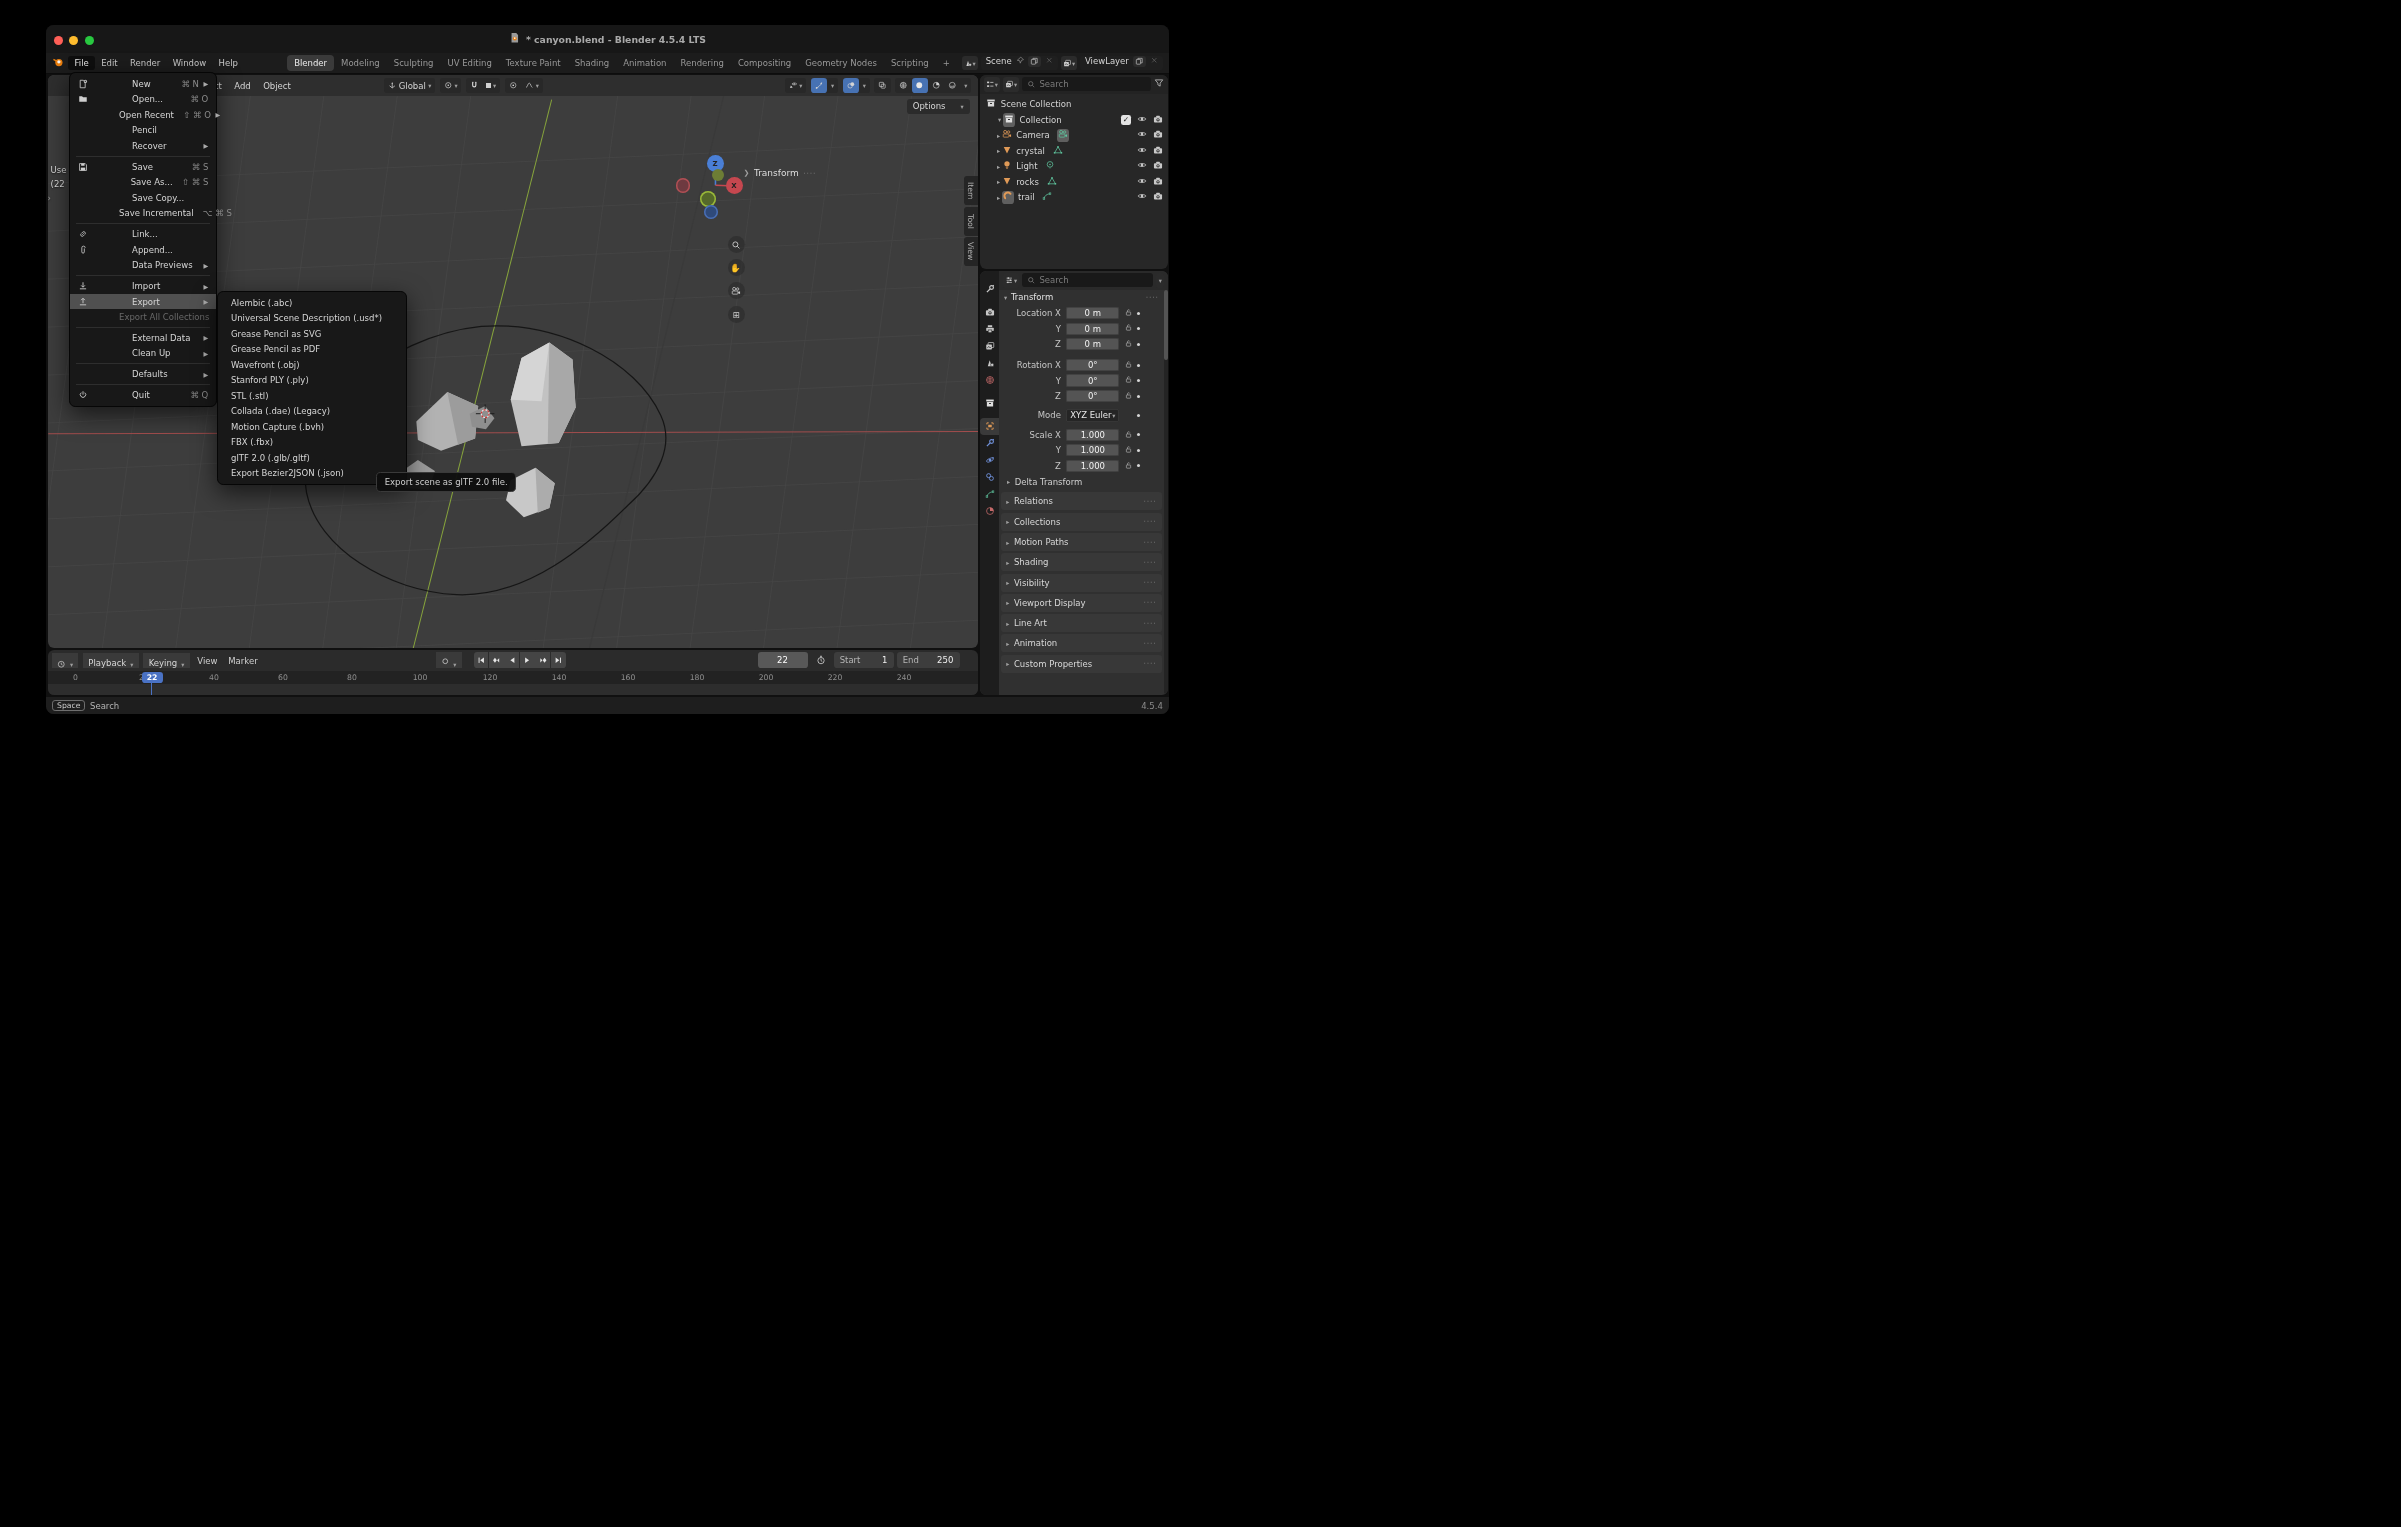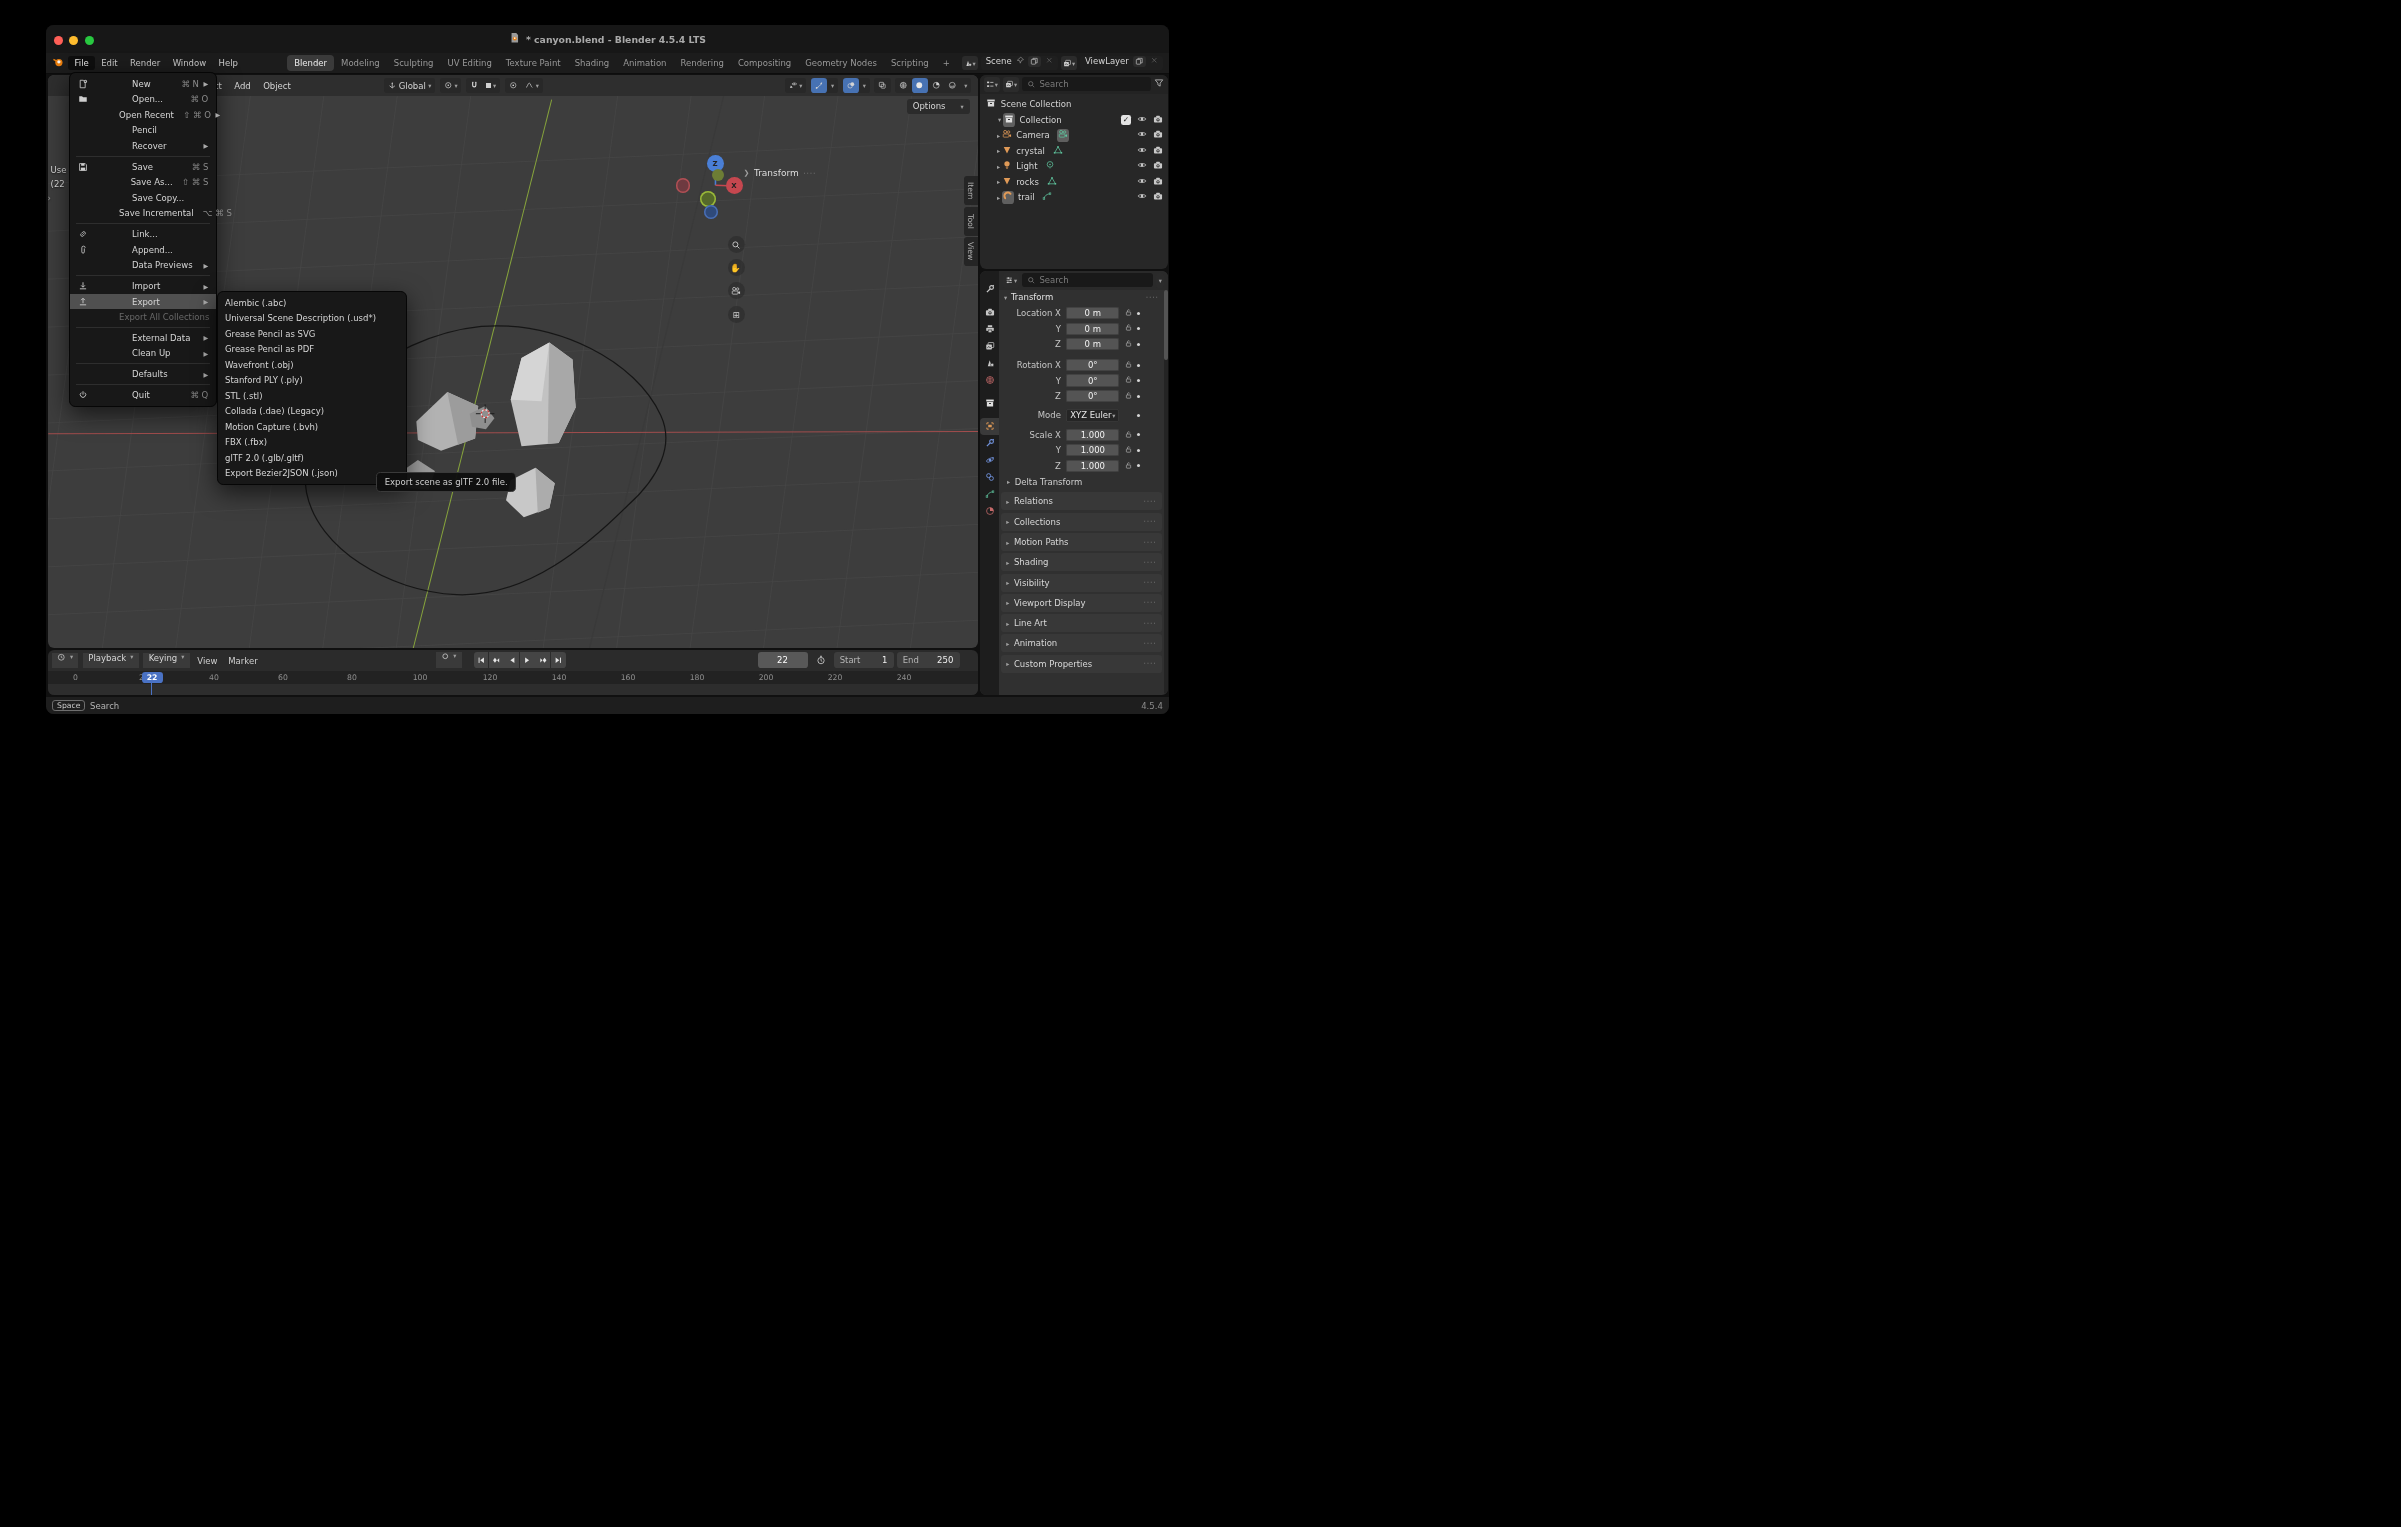--- a/index.html
+++ b/index.html
@@ -88,21 +88,21 @@
   .panel-row { height:18px; background:#383838; border-radius:3.1px; margin:2.3px 1.5px 0 1.5px;
                display:flex; align-items:center; padding:0 5.4px; color:#d8d8d8; gap:4.6px; }
   .drag-dots { margin-left:auto; color:#7a7a7a; letter-spacing:0.8px; font-size:7.7px; }
   .scrollbar { position:absolute; right:0; top:18.6px; bottom:1.5px; width:3.9px; background:#242424; border-radius:2.3px; }
   .scroll-thumb { position:absolute; right:0; top:0; width:3.9px; height:70px; background:#545454; border-radius:2.3px; }
 
   
   #timeline { left:1.5px; top:625px; width:930px; height:45px; background:#2b2b2b; }
   .tlh { position:absolute; left:0; top:0; width:100%; height:21px; display:flex; align-items:center;
          gap:4.6px; padding:0 4.6px; }
-  .tl-drop { display:flex; align-items:flex-start; gap:3.9px; background:#3a3a3a; border-radius:0;
+  .tl-drop { display:flex; align-items:flex-end; gap:3.9px; background:#3a3a3a; border-radius:0;
              height:15.5px; padding:0 5.4px; color:#d6d6d6; }
   .tl-text { color:#d0d0d0; padding:0 3.1px; }
   .play-group { position:absolute; left:426px; top:2.3px; display:flex; gap:0.8px; }
   .play-btn { width:14.7px; height:15.5px; background:#454545; display:flex; align-items:center;
               justify-content:center; color:#e6e6e6; }
   .play-btn:first-child { border-radius:3.1px 0 0 3.1px; }
   .play-btn:last-child { border-radius:0 3.1px 3.1px 0; }
   .frame-field { position:absolute; left:710px; top:2.3px; width:50px; height:15.5px; background:#585858;
                  border-radius:3.1px; color:#fff; display:flex; align-items:center; justify-content:center; }
   .range-field { position:absolute; top:2.3px; height:15.5px; background:#3d3d3d; border-radius:3.1px;
@@ -128,21 +128,21 @@
   #file-menu { left:23px; top:47px; width:148px; }
   #export-menu { left:171px; top:266px; width:190px; }
   .mi { height:15.5px; display:flex; align-items:center; padding:0 7.7px 0 6.2px; color:#d6d6d6; }
   .mi .mi-ico { width:13px; display:flex; justify-content:center; margin-right:3.9px; color:#cfcfcf; }
   .mi .lbl { flex:1; white-space:nowrap;margin-left:39px; }
   .mi .sc { color:#8a8a8a; margin-left:9.3px; white-space:nowrap; }
   .mi .sub { color:#aaaaaa; font-size:6.2px; margin-left:4.6px; }
   .mi.hl { background:#505050; margin:0 0; }
   .mi.dis { color:#686868; }
   .msep { height:0.8px; background:#2e2e2e; margin:2.3px 6.2px; }
-  .mi2 { height:15.5px; display:flex; align-items:center; padding:0 7px; color:#d6d6d6; white-space:nowrap; }
+  .mi2 { height:15.5px; display:flex; align-items:center; padding:0 13px; color:#d6d6d6; white-space:nowrap; }
 
   .tooltip { position:absolute; left:330px; top:447px; background:rgba(14,14,14,.95);
              border:0.8px solid #3a3a3a; border-radius:4.6px; padding:3.9px 7.7px; color:#cfcfcf;
              z-index:30; white-space:nowrap; }
 
   svg.i { width:10px; height:10px; }
   svg.i12 { width:8.5px; height:8.5px; }
   svg.i16 { width:11.6px; height:11.6px; }
 </style>
 </head>

